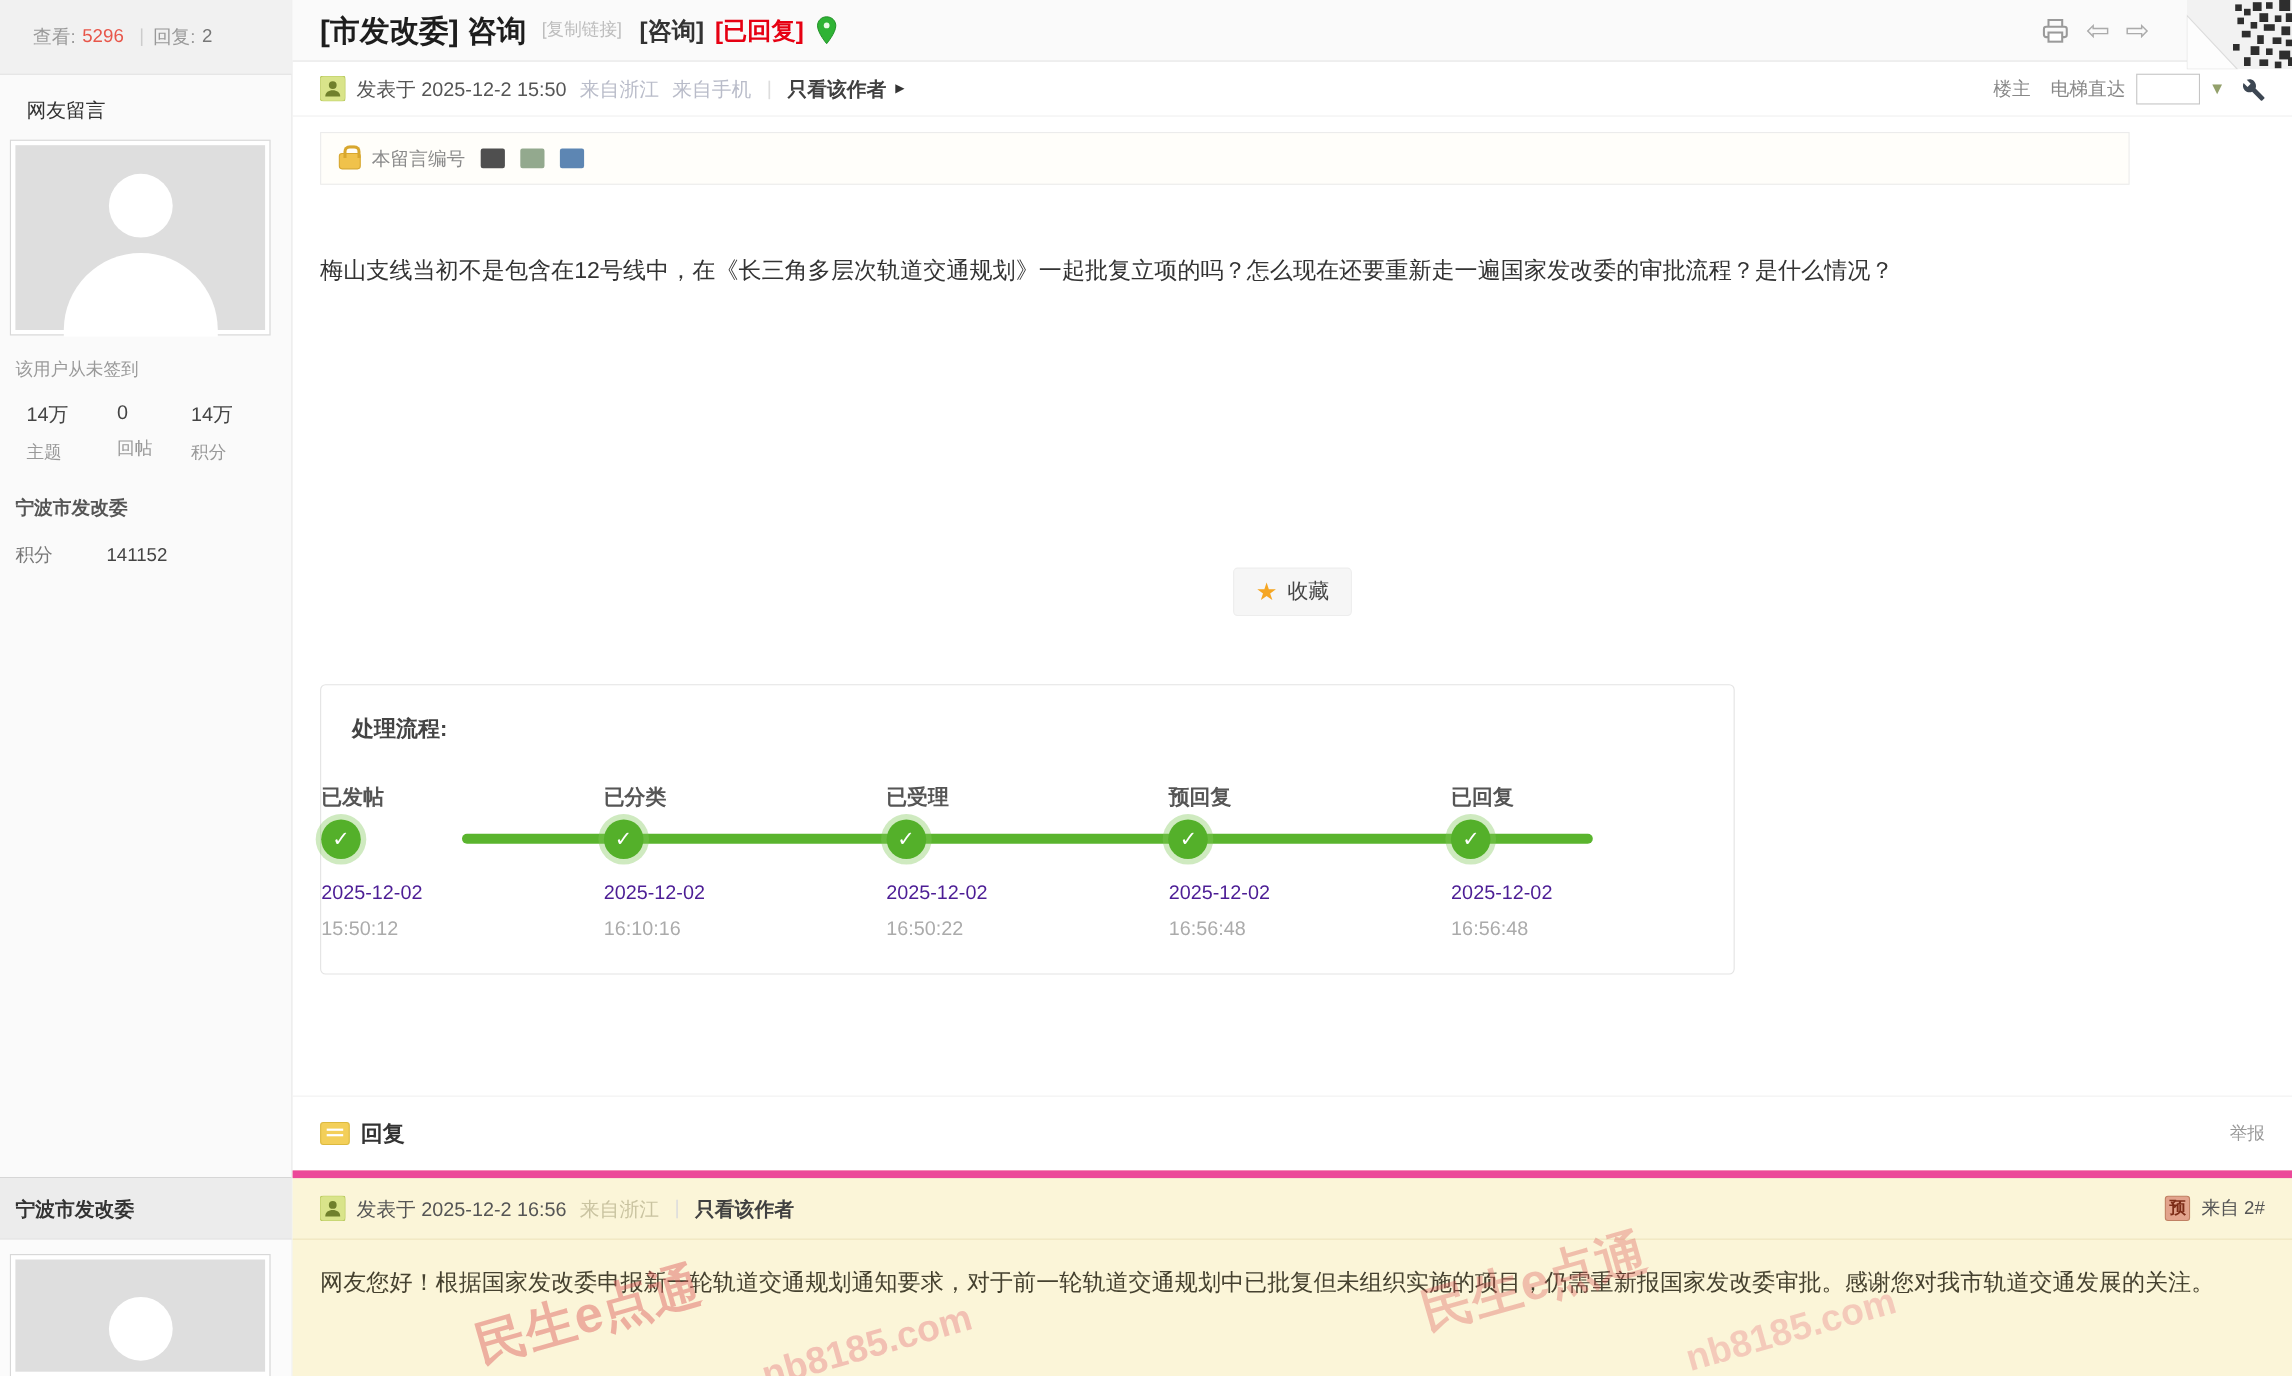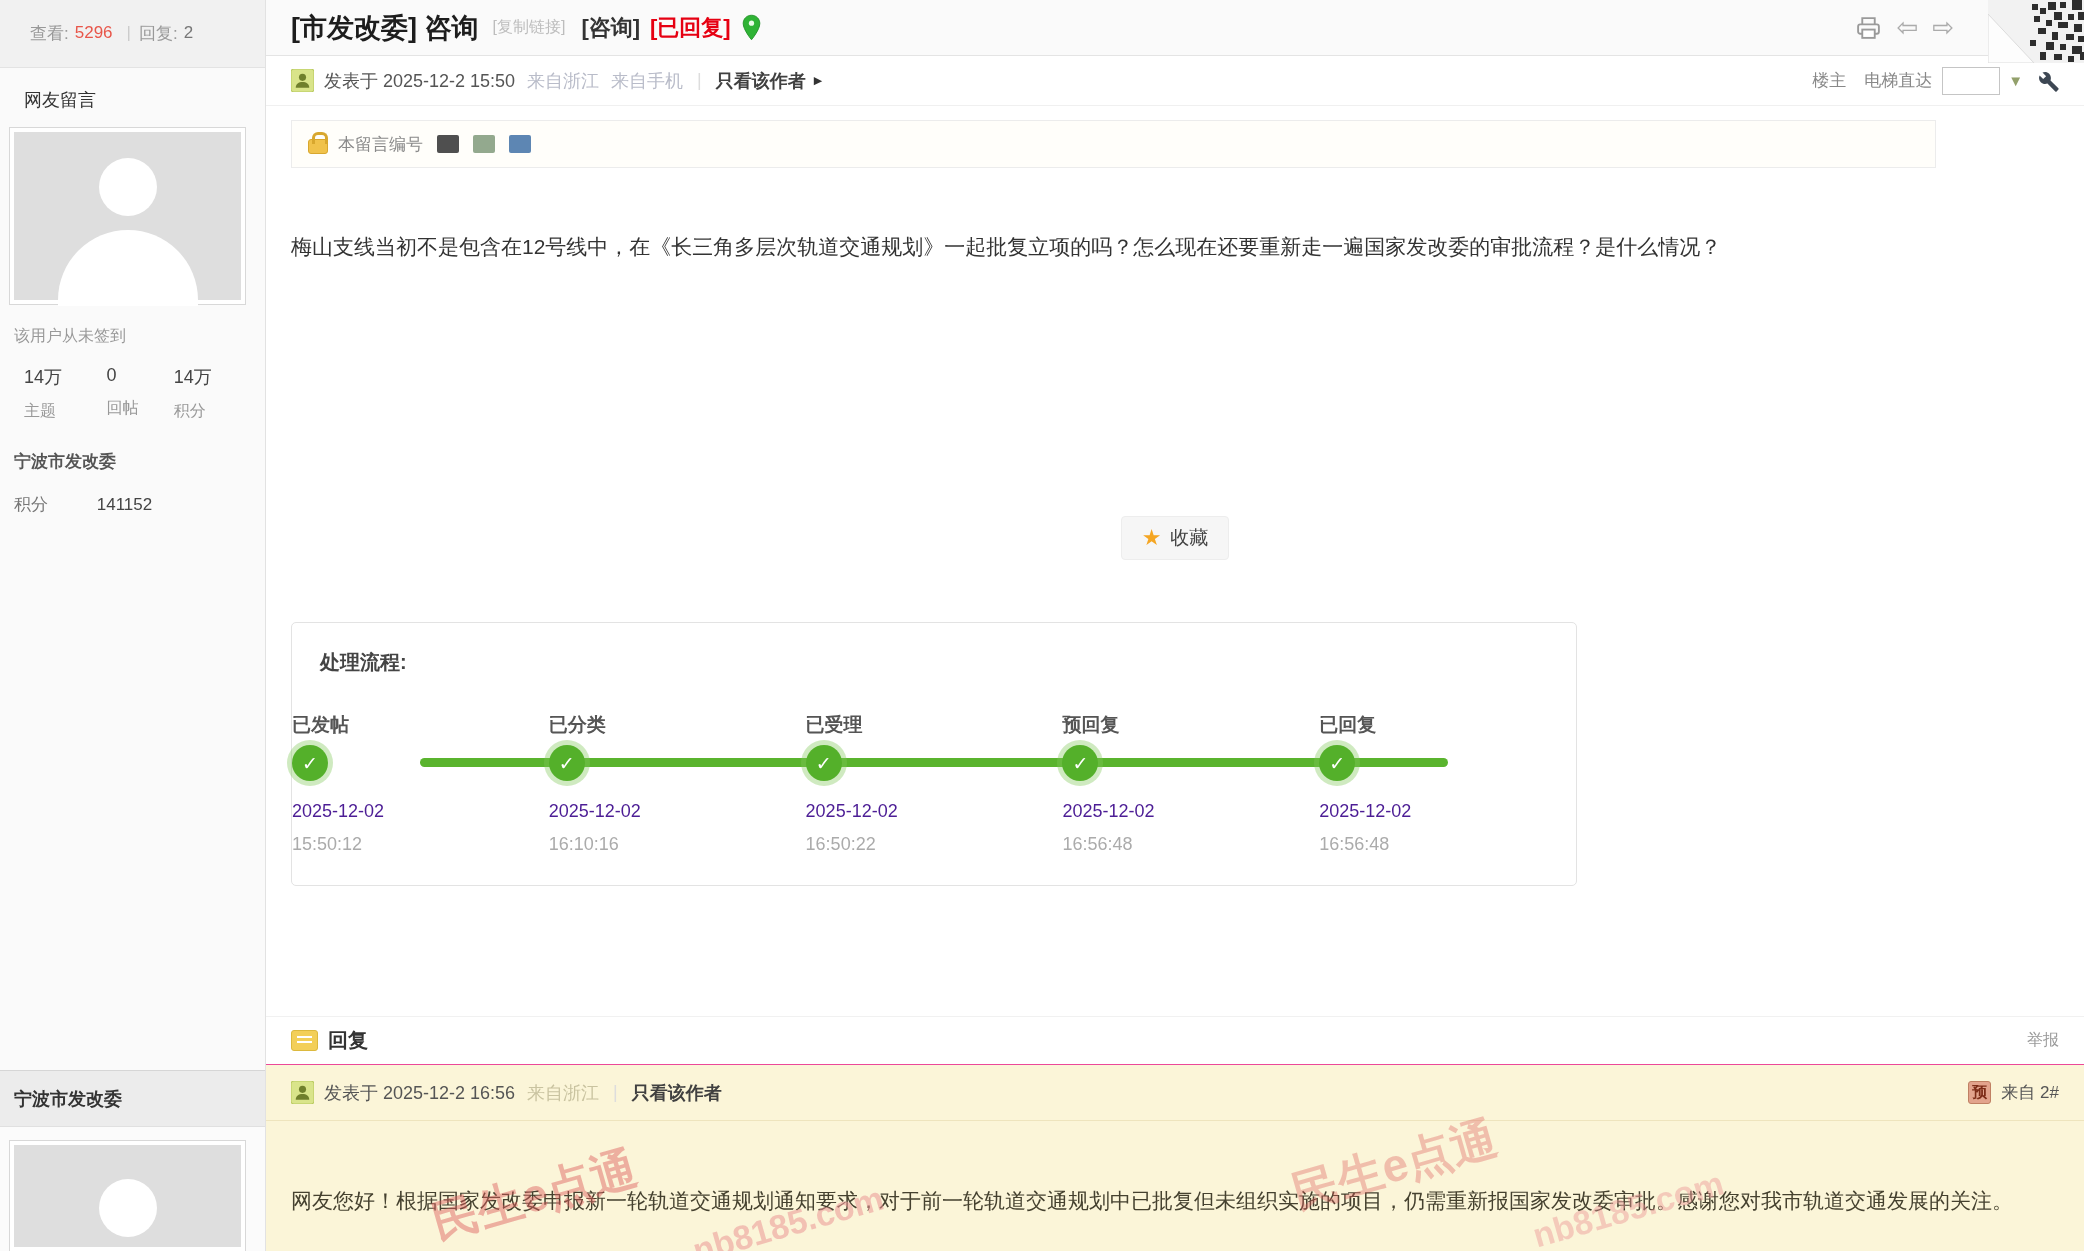--- a/index.html
+++ b/index.html
@@ -71,28 +71,28 @@
   .process { margin:62px 0 0 25px; width:1286px; border:1px solid #e3e3e3; border-radius:5px; padding:26px 0 30px; background:#fff; }
   .p-title { margin-left:28px; font-size:20px; font-weight:bold; color:#444; }
   .timeline { position:relative; display:flex; margin-top:36px; }
   .t-line { position:absolute; left:10%; width:80%; top:46px; height:9px; border-radius:5px; background:#5ab42e; }
   .step { width:20%; display:flex; flex-direction:column; align-items:flex-start; position:relative; z-index:1; }
   .s-label { font-size:19px; font-weight:bold; color:#555; height:26px; }
   .s-dot { margin-top:7px; width:36px; height:36px; border-radius:50%; background:#54b02a; box-shadow:0 0 0 5px rgba(130,200,90,.38); display:flex; align-items:center; justify-content:center; color:#fff; font-size:19px; font-weight:bold; }
   .s-date { margin-top:20px; font-size:18px; color:#4c1d95; }
   .s-time { margin-top:12px; font-size:18px; color:#ababab; }
 
-  .actions { margin-top:auto; height:48px; display:flex; align-items:center; padding:0 25px; border-top:1px solid #f1f1f1; }
+  .actions { margin-top:auto; height:68px; display:flex; align-items:center; padding:0 25px; border-top:1px solid #f1f1f1; }
   .reply-btn { display:inline-flex; align-items:center; gap:10px; background:none; border:none; cursor:pointer; font-family:inherit; }
   .reply-ic { position:relative; width:27px; height:21px; background:#f3cf59; border:1px solid #dcb93e; border-radius:3px; }
   .reply-ic:after { content:""; position:absolute; left:5px; top:5px; right:5px; height:2px; background:#fff; box-shadow:0 5px 0 #fff; }
   .reply-label { font-size:20px; font-weight:bold; color:#333; }
   .report { font-size:16px; color:#999; cursor:pointer; text-decoration:none; }
 
-  .post2 { flex:1; background:#fbf5d8; border-top:1px solid #ec4899; display:flex; flex-direction:column;gap:40px; }
+  .post2 { flex:1; background:#fbf5d8; border-top:7px solid #ec4899; display:flex; flex-direction:column; }
   .meta-row2 { height:56px; display:flex; align-items:center; padding:0 25px; border-bottom:1px solid #eee4bd; font-size:18px; }
   .from2 { color:#c9c3a0; margin-left:12px; }
   .floor-badge { display:inline-flex; align-items:center; justify-content:center; width:23px; height:23px; background:#e2a38c; border:1px solid #c08063; border-radius:3px; color:#7c2c17; font-size:15px; font-weight:bold; margin-right:10px; }
   .floor-text { color:#555; font-size:17px; }
   .content2 { flex:1; padding:20px 25px 0; font-size:21px; color:#45412f; line-height:40px; }
 
   
   svg { display:block; }
 
   

